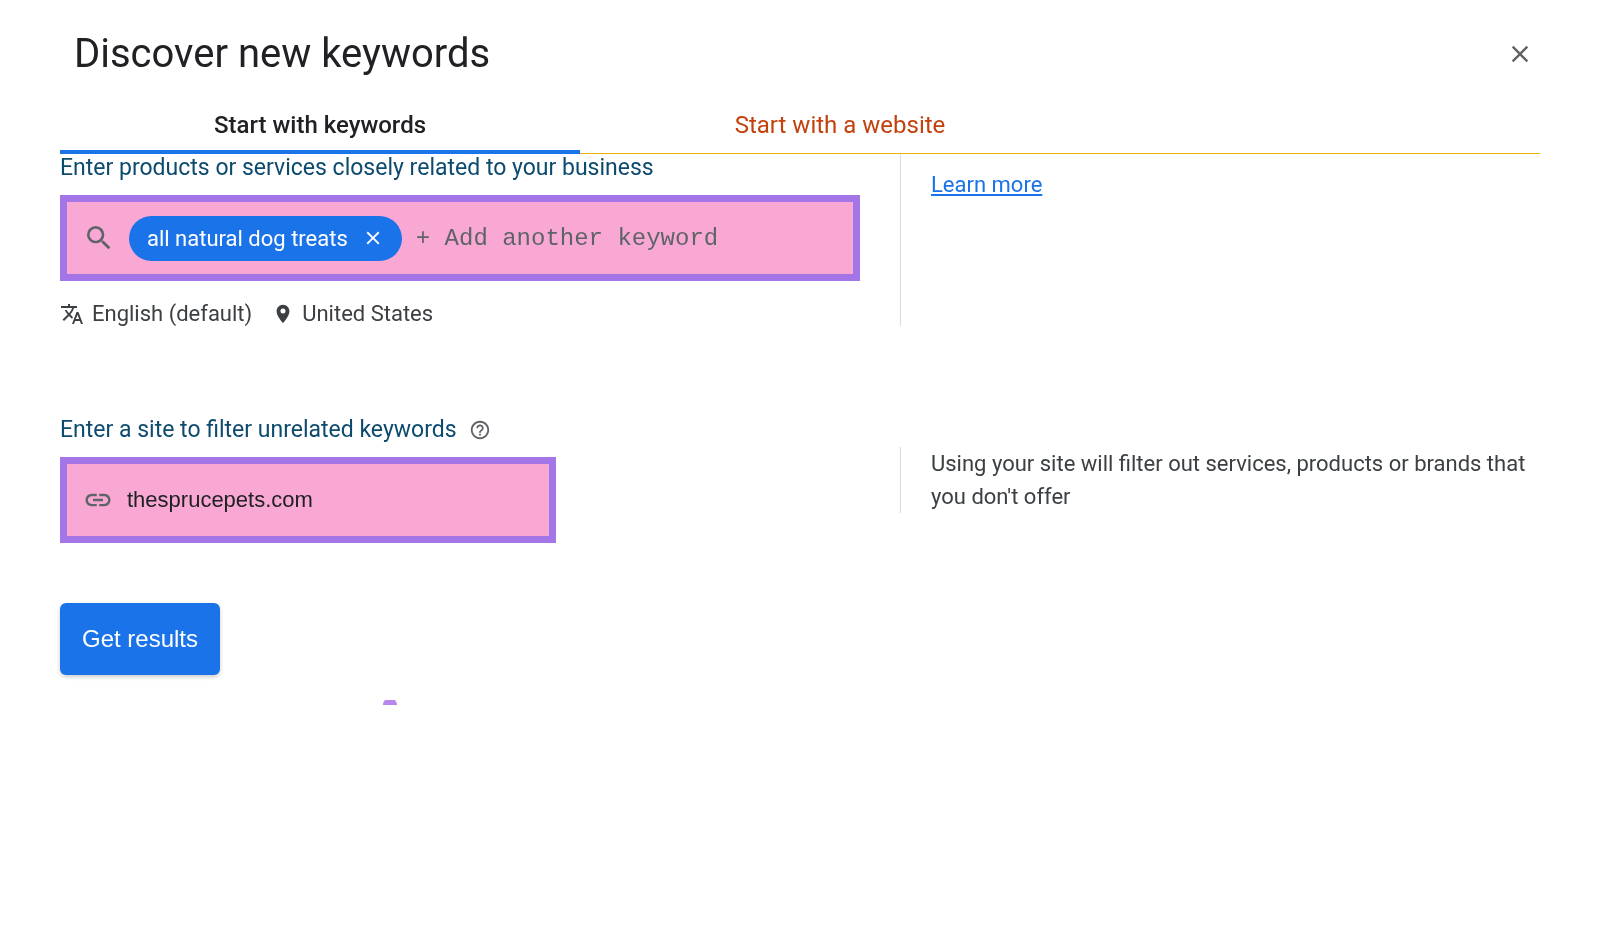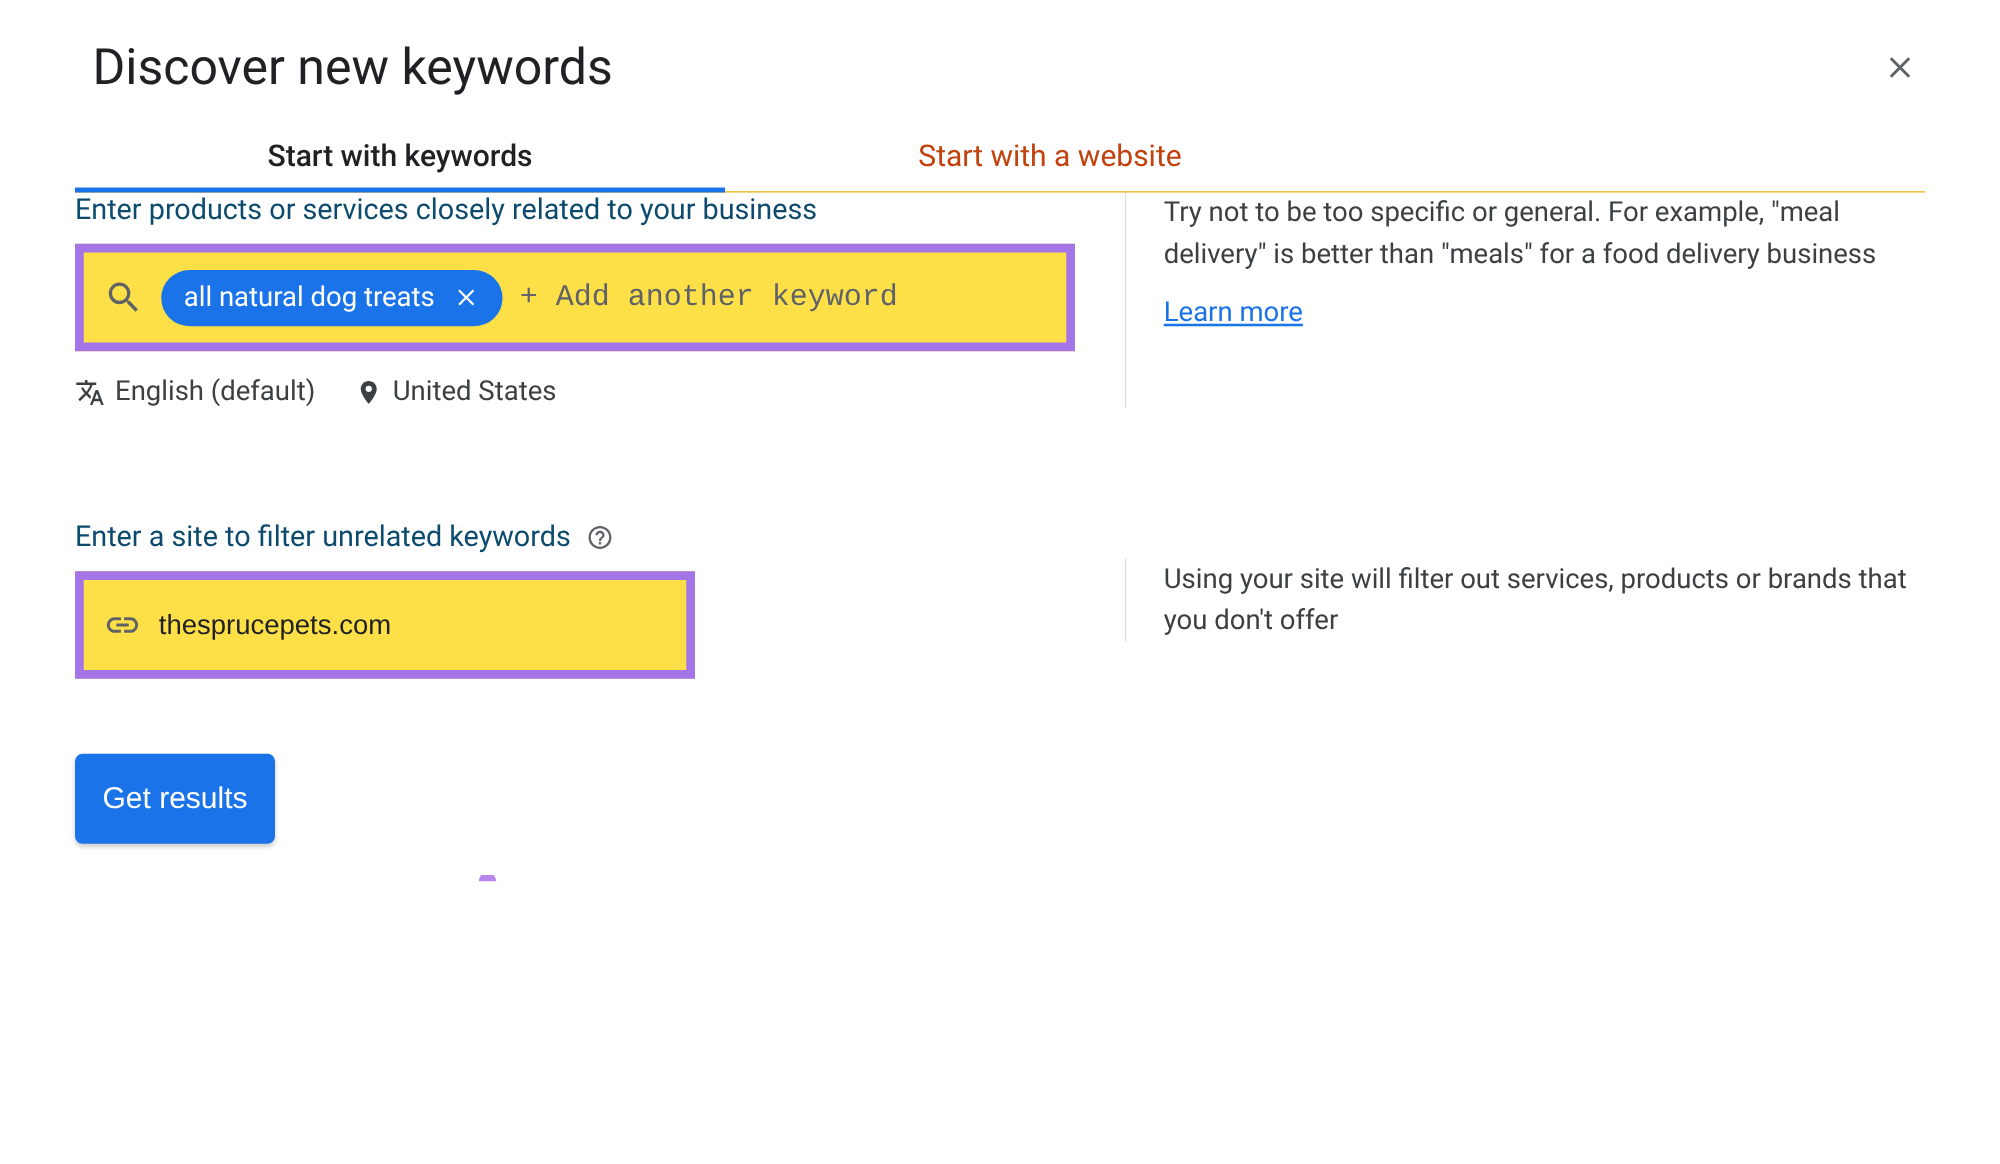--- a/index.html
+++ b/index.html
@@ -76,21 +76,21 @@
   .section-label {
     font-size: 23px;
     color: #0c4a6e;
     margin-bottom: 14px;
     display: flex;
     align-items: center;
     gap: 12px;
   }
   .highlight-box {
     border: 7px solid #a475e6;
-    background: #fde047;
+    background: #f9a8d4;
     padding: 12px 16px;
     display: flex;
     align-items: center;
     gap: 14px;
     min-height: 86px;
   }
   .site-highlight {
     width: 496px;
     min-height: 86px;
   }
@@ -115,21 +115,21 @@
     align-items: center;
   }
   .add-keyword {
     color: #5f6368;
     font-size: 24px;
     font-family: Liberation Mono, monospace;
   }
   .meta-row {
     display: flex;
     align-items: center;
-    gap: 32px;
+    gap: 20px;
     margin-top: 20px;
     font-size: 22px;
     color: #3c4043;
   }
   .meta-item {
     display: inline-flex;
     align-items: center;
     gap: 8px;
     cursor: pointer;
   }
@@ -224,21 +224,20 @@
         <span>
           <svg width="22" height="22" viewBox="0 0 24 24">
               <path fill="currentColor" d="M12 2C8.13 2 5 5.13 5 9c0 5.25 7 13 7 13s7-7.75 7-13c0-3.87-3.13-7-7-7zm0 9.5A2.5 2.5 0 1 1 12 6a2.5 2.5 0 0 1 0 5.5z"></path>
             </svg>
         </span>
         <span>United States</span>
       </span>
     </div>
   </div>
   <div class="section-right">
-    <div>Try not to be too specific or general. For example, "meal delivery" is better than "meals" for a food delivery business</div>
     <a class="learn-more">Learn more</a>
   </div>
 </div>
 
 
 <div class="section" style="margin-bottom:60px;align-items:center;">
   <div class="section-left">
     <div class="section-label">
       <span>Enter a site to filter unrelated keywords</span>
       <span class="help-icon">

